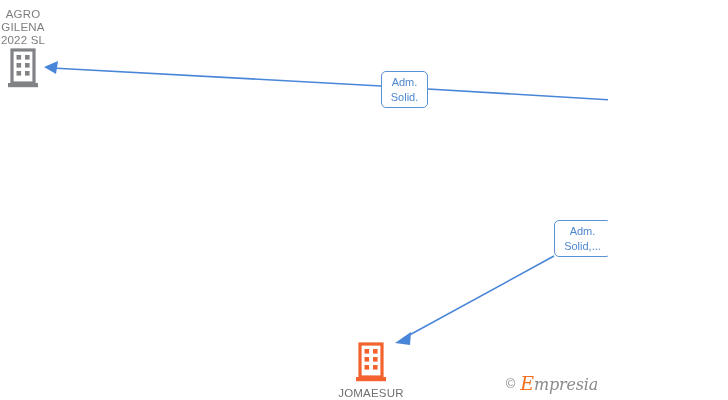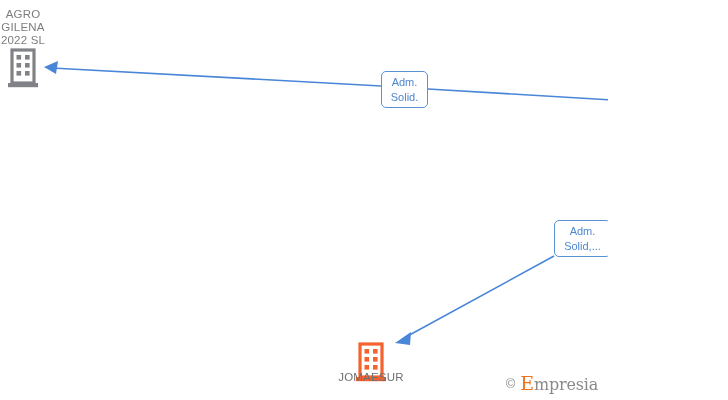--- a/index.html
+++ b/index.html
@@ -77,20 +77,21 @@
     align-items: center;
     gap: 5px;
     font-size: 15px;
   }
   #watermark .copy {
     color: #8a8a8a;
     font-size: 13px;
   }
   #watermark .brand {
     font-family: "DejaVu Serif", serif;
+    font-style: italic;
     font-size: 16px;
     color: #8a8a8a;
     letter-spacing: -0.2px;
   }
   #watermark .brand .cap {
     color: #f2711c;
     font-size: 19px;
   }
 </style>
 </head>
@@ -137,21 +138,21 @@
         <rect x="6" y="2" width="22" height="33" fill="none" stroke="#f4622d" stroke-width="3.2"></rect>
         <rect x="2" y="35" width="30" height="4.2" fill="#f4622d"></rect>
         <rect x="10.5" y="7" width="4.6" height="4.6" fill="#f4622d"></rect>
         <rect x="19" y="7" width="4.6" height="4.6" fill="#f4622d"></rect>
         <rect x="10.5" y="15" width="4.6" height="4.6" fill="#f4622d"></rect>
         <rect x="19" y="15" width="4.6" height="4.6" fill="#f4622d"></rect>
         <rect x="10.5" y="23" width="4.6" height="4.6" fill="#f4622d"></rect>
         <rect x="19" y="23" width="4.6" height="4.6" fill="#f4622d"></rect>
       </svg>
     </div>
-    <div class="node-caption below" style="top:8px;">JOMAESUR</div>
+    <div class="node-caption below" style="top:24px;">JOMAESUR</div>
   </div>
 
   <div class="edge-label" style="left:381px; top:71px; width:47px; height:37px;">
     <span>Adm.</span>
     <span>Solid.</span>
   </div>
 
   <div class="edge-label" style="left:554px; top:220px; width:57px; height:37px;">
     <span>Adm.</span>
     <span>Solid,...</span>

